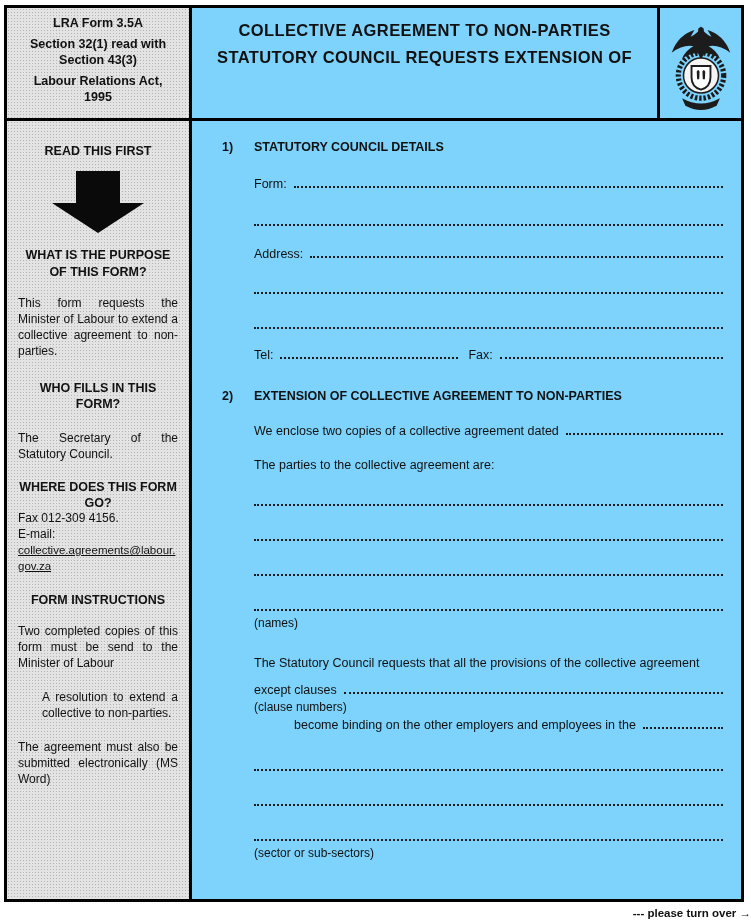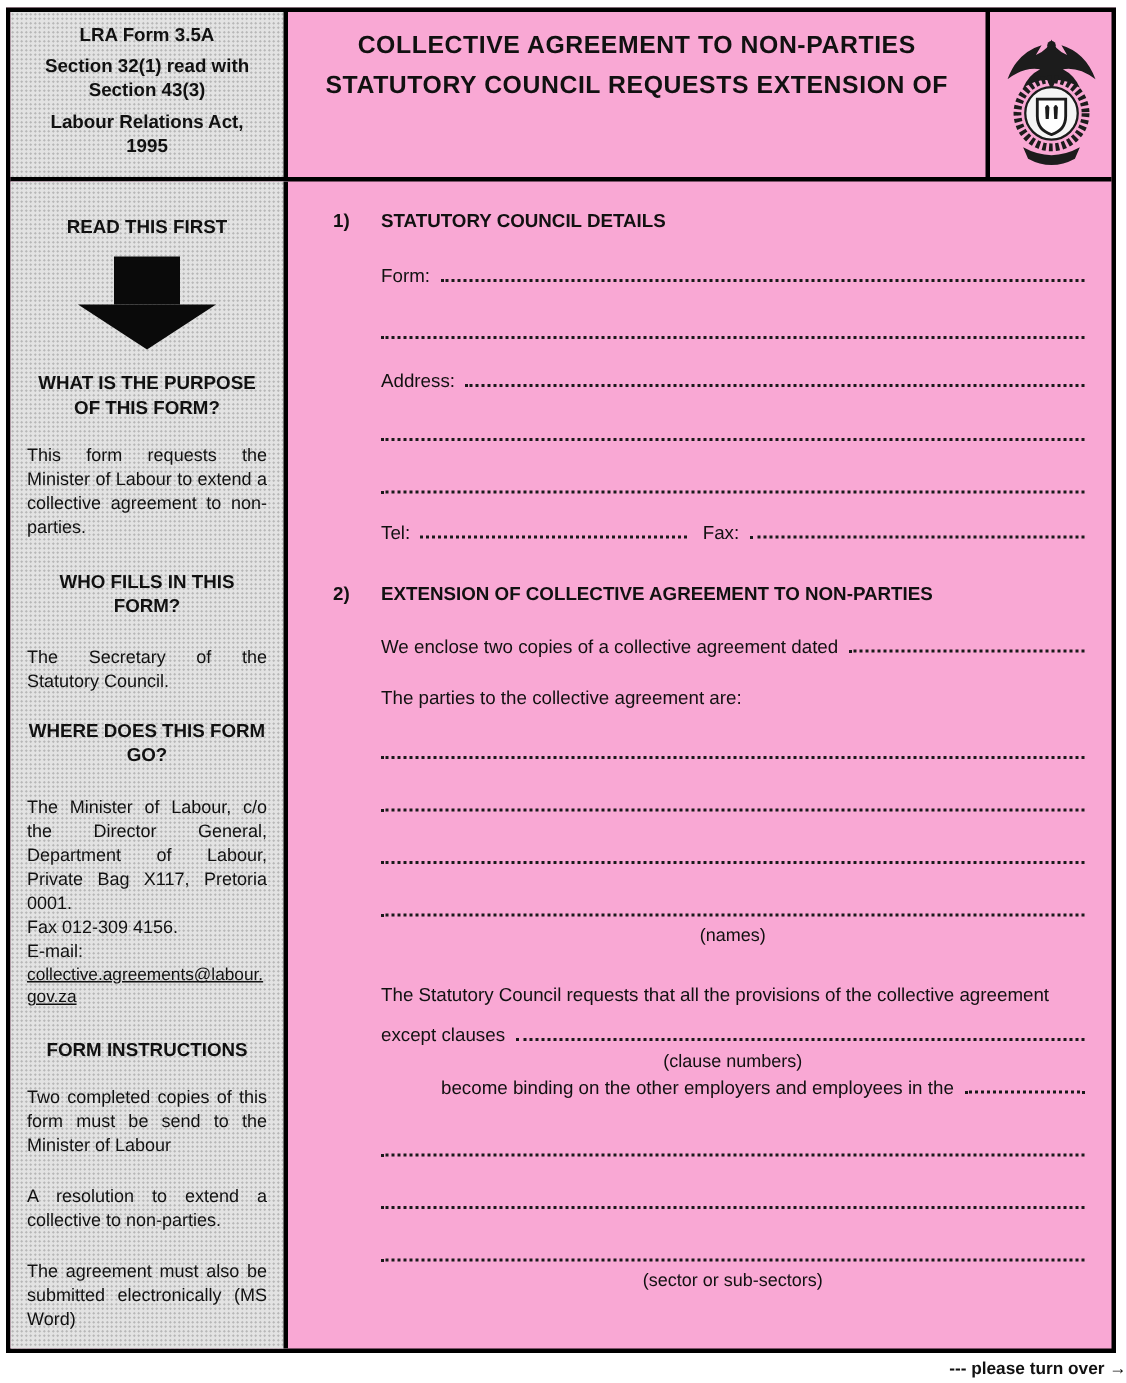--- a/index.html
+++ b/index.html
@@ -5,21 +5,21 @@
 <style>
   html,body{margin:0;padding:0;}
   body{
     width:751px;height:922px;background:#ffffff;position:relative;
     font-family:"Liberation Sans","DejaVu Sans",sans-serif;color:#111;
     -webkit-font-smoothing:antialiased;
   }
   .frame{
     position:absolute;left:4px;top:5px;right:7px;bottom:20px;
     border:3px solid #000;display:flex;flex-direction:column;box-sizing:border-box;
-    background:#f9a8d4;
+    background:#7dd3fc;
   }
   
   .top-row{display:flex;height:110px;border-bottom:3px solid #000;flex:0 0 auto;}
   .halftone{
     background-color:#e3e3e3;
     background-image:radial-gradient(#b3b3b3 0.7px, rgba(0,0,0,0) 0.85px);
     background-size:3px 3px;
   }
   .form-id-box{
     width:185px;flex:0 0 auto;border-right:3px solid #000;box-sizing:border-box;
@@ -53,21 +53,21 @@
   .email-link{text-decoration:underline;font-size:11.5px;word-break:break-all;}
   
   .main{flex:1;padding:0 18px 0 30px;box-sizing:border-box;font-size:12.5px;}
   .sec-head{display:flex;font-weight:bold;font-size:12.5px;}
   .sec-num{width:32px;flex:0 0 auto;}
   .frow{display:flex;align-items:flex-end;margin-left:32px;}
   .lbl{white-space:nowrap;}
   .dots{flex:1;border-bottom:2px dotted #1a1a1a;margin:0 0 3px 7px;height:0;}
   .dots-fixed{flex:0 0 auto;width:178px;border-bottom:2px dotted #1a1a1a;margin:0 0 3px 7px;height:0;}
   .dotfull{margin-left:32px;border-bottom:2px dotted #1a1a1a;height:0;}
-  .caption{margin-left:32px;text-align:center;font-size:12px;}
+  .caption{margin-left:32px;font-size:12px;}
   .ptext{margin-left:32px;}
   
   .page-footer{
     position:absolute;right:0;bottom:3px;font-weight:bold;font-size:11.5px;
   }
 </style>
 </head>
 <body>
 
 <div class="frame">
@@ -109,27 +109,26 @@
       <div class="sb-head" style="margin-top:22px;">READ THIS FIRST</div>
       <div class="arrow-wrap" style="margin-top:12px;">
         <div class="arrow-stem"></div>
         <div class="arrow-head"></div>
       </div>
       <div class="sb-head" style="margin-top:14px;">WHAT IS THE PURPOSE OF THIS FORM?</div>
       <div class="sb-text" style="margin-top:16px;">This form requests the Minister of Labour to extend a collective agreement to non-parties.</div>
       <div class="sb-head" style="margin-top:20px;">WHO FILLS IN THIS FORM?</div>
       <div class="sb-text" style="margin-top:19px;">The Secretary of the Statutory Council.</div>
       <div class="sb-head" style="margin-top:16px;">WHERE DOES THIS FORM GO?</div>
-      <div class="sb-text" style="margin-top:20px;">The Minister of Labour, c/o the Director General, Department of Labour, Private Bag X117, Pretoria 0001.</div>
       <div class="sb-text">Fax 012-309 4156.</div>
       <div class="sb-text">E-mail:</div>
       <div class="email-link">collective.agreements@labour.gov.za</div>
       <div class="sb-head" style="margin-top:18px;">FORM INSTRUCTIONS</div>
       <div class="sb-text" style="margin-top:16px;">Two completed copies of this form must be send to the Minister of Labour</div>
-      <div class="sb-text" style="margin-top:18px;">A resolution to extend a collective to non-parties.</div>
+      <div class="sb-text" style="margin-top:18px;margin-left:24px;">A resolution to extend a collective to non-parties.</div>
       <div class="sb-text" style="margin-top:18px;">The agreement must also be submitted electronically (MS Word)</div>
 
     </div>
 
     <div class="main">
 
       <div class="sec-head" style="margin-top:19px;">
         <span class="sec-num">1)</span>
         <span>STATUTORY COUNCIL DETAILS</span>
       </div>

